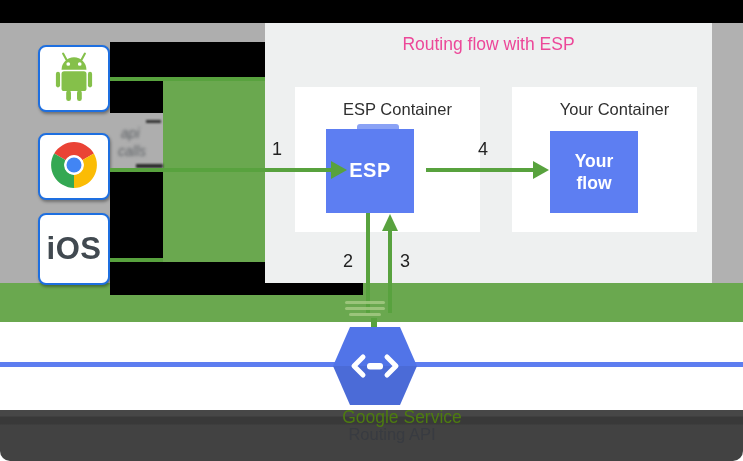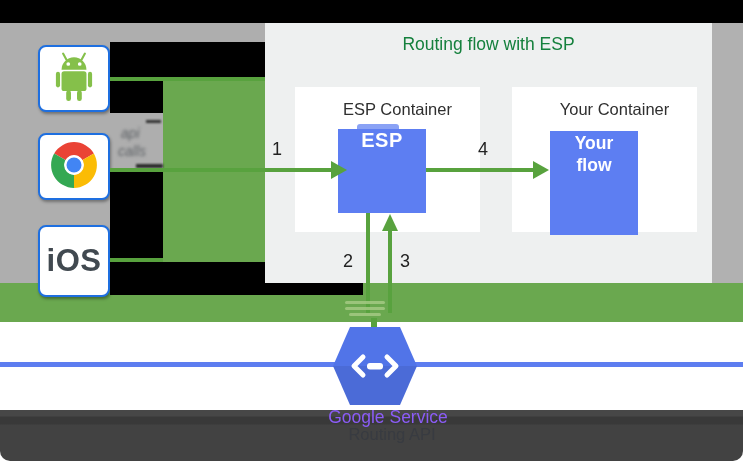--- a/index.html
+++ b/index.html
@@ -6,69 +6,69 @@
   .stage{
     position:relative;width:743px;height:461px;overflow:hidden;
     font-family:"Liberation Sans", sans-serif;background:#ffffff;
     border-radius:0 0 10px 10px;
   }
   .abs{position:absolute;}
   .topbar{left:0;top:0;width:743px;height:23px;background:#000;}
   .left-gray{left:0;top:23px;width:265px;height:260px;background:#aeaeae;}
   .right-gray{left:712px;top:23px;width:31px;height:260px;background:#b1b1b1;}
   .panel{left:265px;top:23px;width:447px;height:260px;background:#eef0f0;}
-  .panel-title{left:265px;top:34px;width:447px;text-align:center;font-size:17.5px;color:#15803d;}
+  .panel-title{left:265px;top:34px;width:447px;text-align:center;font-size:17.5px;color:#ec4899;}
   .green-band{left:163px;top:80px;width:102px;height:182px;background:#6aa84f;}
   .green-bar{left:0;top:283px;width:743px;height:39px;background:#6aa84f;}
   .blk{background:#000;}
   .b1{left:110px;top:42px;width:155px;height:38px;}
   .b2{left:110px;top:42px;width:53px;height:71px;}
   .b3{left:110px;top:172px;width:53px;height:90px;}
   .b4{left:110px;top:262px;width:155px;height:33px;}
   .b5{left:265px;top:283px;width:98px;height:12px;}
   .client-box{width:72px;background:#fff;border:2.5px solid #1e6fe0;border-radius:8px;
     box-sizing:border-box;display:flex;align-items:center;justify-content:center;
     box-shadow:1px 2px 3px rgba(0,0,0,0.35);}
   .android{left:38px;top:45px;height:67px;}
   .chrome{left:38px;top:133px;height:67px;}
-  .ios{left:38px;top:225px;height:72px;font-size:31px;font-weight:bold;color:#414950;letter-spacing:0.5px;}
+  .ios{left:38px;top:213px;height:72px;font-size:31px;font-weight:bold;color:#414950;letter-spacing:0.5px;}
   .gline{background:#58a23e;}
   .l-android{left:110px;top:77px;width:155px;height:4px;}
   .l-chrome{left:110px;top:168px;width:222px;height:4px;}
   .l-ios{left:110px;top:258px;width:53px;height:4px;}
   .l2{left:366px;top:213px;width:4px;height:100px;}
   .l3{left:388px;top:231px;width:4px;height:82px;}
   .head-r{width:0;height:0;border-top:9px solid transparent;border-bottom:9px solid transparent;border-left:16px solid #58a23e;}
   .h1{left:331px;top:161px;}
   .h4{left:533px;top:161px;}
   .head-u{width:0;height:0;border-left:8px solid transparent;border-right:8px solid transparent;border-bottom:17px solid #58a23e;left:382px;top:214px;}
   .step{font-size:18px;color:#222;transform:translateX(-50%);}
   .s1{left:277px;top:139px;} .s4{left:483px;top:139px;}
   .s2{left:348px;top:251px;} .s3{left:405px;top:251px;}
   .container-box{width:165px;height:145px;background:#fff;top:87px;padding-left:20px;}
   .esp-container{left:295px;} .your-container{left:512px;}
   .container-title{width:100%;text-align:center;margin-top:13px;font-size:16.5px;color:#2f2f2f;}
   .notch{left:357px;top:124px;width:42px;height:9px;background:#8aa2f5;border-radius:3px;}
   .node{background:#5d7ef2;color:#fff;font-weight:bold;text-align:center;box-sizing:border-box;}
-  .esp-node{left:338px;top:129px;width:88px;height:84px;font-size:20px;letter-spacing:0.5px;}
-  .your-node{left:550px;top:131px;width:88px;height:104px;font-size:17.5px;line-height:22px;padding-top:1px;}
+  .esp-node{left:326px;top:129px;width:88px;height:84px;font-size:20px;padding-top:30px;letter-spacing:0.5px;}
+  .your-node{left:550px;top:131px;width:88px;height:82px;font-size:17.5px;line-height:22px;padding-top:19px;}
   .smudge{font-style:italic;color:#5f6367;filter:blur(1.4px);font-size:14px;}
   .sm1{left:121px;top:125px;} .sm2{left:118px;top:143px;}
   .smdash{filter:blur(1px);background:#333;}
   .smd-a{left:146px;top:120px;width:15px;height:3px;}
   .smd-b{left:136px;top:164px;width:27px;height:4px;background:#2a2a2a;}
   .dash{background:#a3c983;opacity:0.85;border-radius:2px;}
   .d1{left:345px;top:301px;width:40px;height:3px;}
   .d2{left:345px;top:307px;width:40px;height:3px;}
   .d3{left:349px;top:313px;width:32px;height:3px;}
   .stub{left:371px;top:318px;width:6px;height:10px;background:#58a23e;}
   .blue-line{left:0;top:362px;width:743px;height:5px;background:#5d7df0;}
   .hex{left:330px;top:324px;}
   .svc{width:260px;text-align:center;transform:translateX(-50%);}
-  .svc1{left:388px;top:407px;font-size:17.5px;font-weight:500;color:#8b5cf6;}
+  .svc1{left:402px;top:407px;font-size:17.5px;font-weight:500;color:#4d7c0f;}
   .svc2{left:392px;top:425px;font-size:16.5px;font-weight:500;color:#383b41;}
   .footer{left:0;top:410px;width:743px;height:51px;
     background:linear-gradient(180deg,#474747 0px,#474747 6px,#393939 7px,#393939 14px,#424242 15px,#424242 100%);}
 </style>
 </head>
 <body>
 
 <div class="stage">
 
   <div class="abs topbar"></div>

